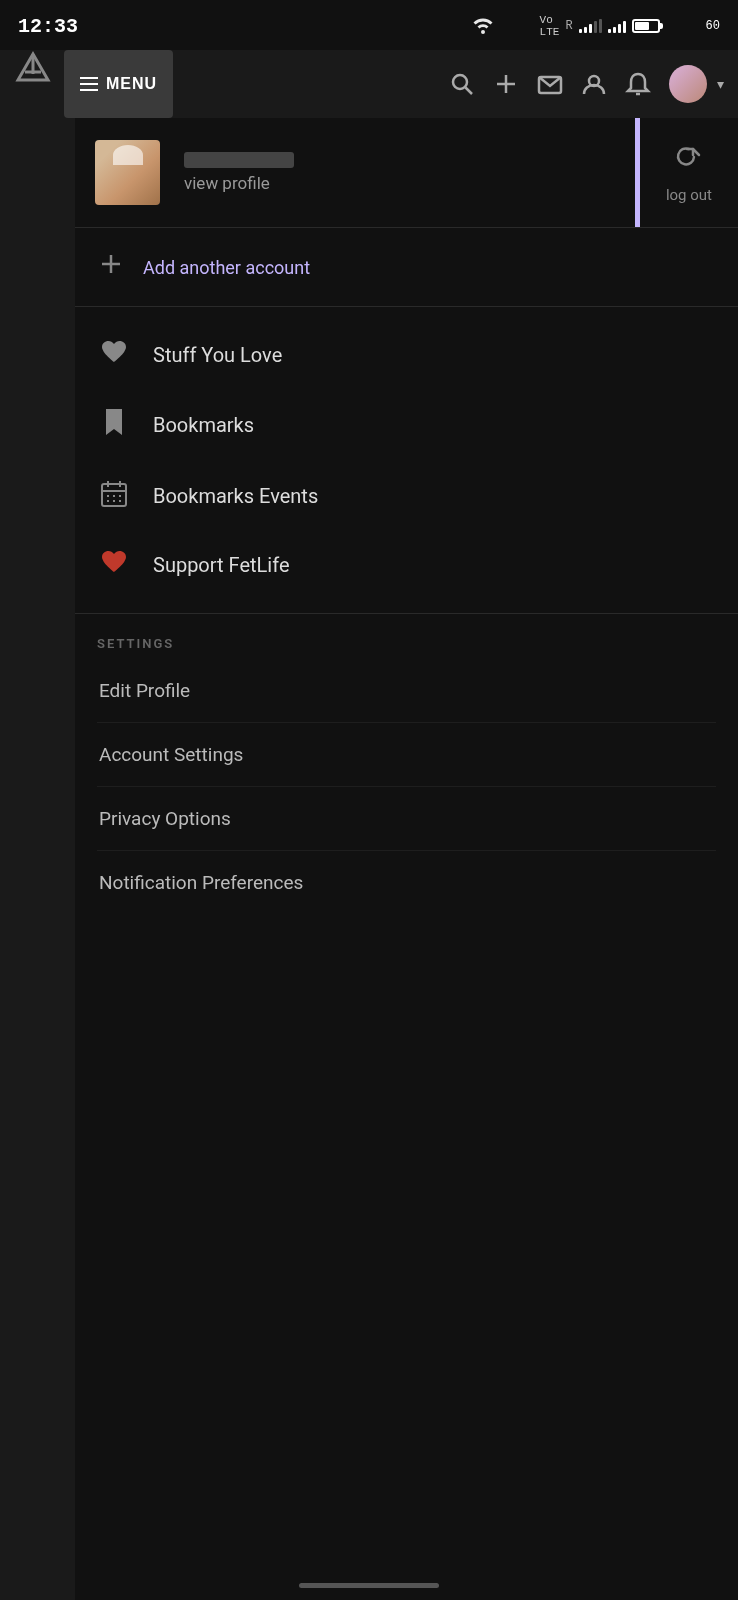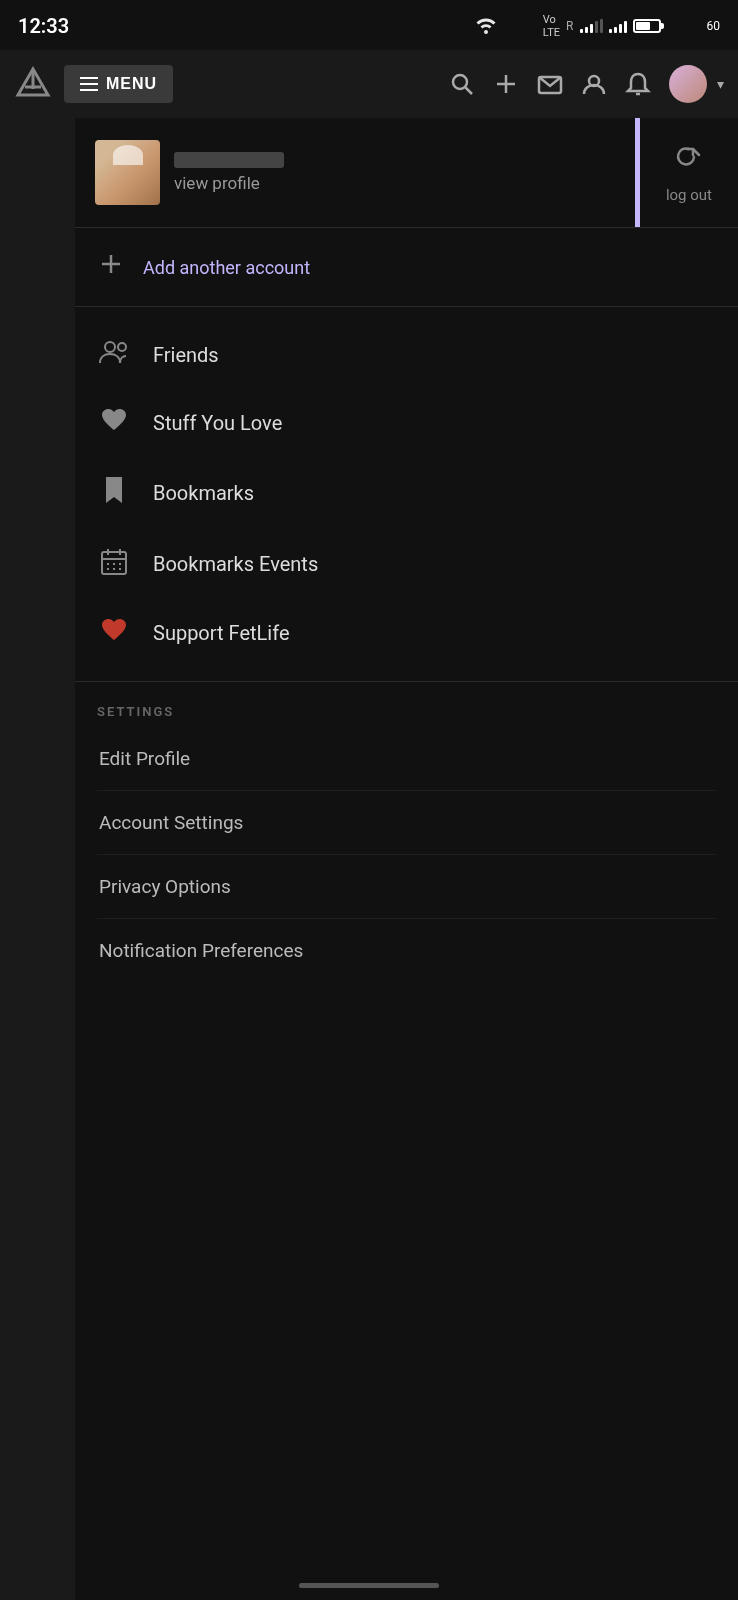--- a/index.html
+++ b/index.html
@@ -15,20 +15,21 @@
     }
 
     
     .status-bar {
       background: #111;
       display: flex;
       justify-content: space-between;
       align-items: center;
       padding: 8px 18px 6px 18px;
       height: 50px;
+      font-family: Liberation Mono, monospace;
     }
     .status-time {
       font-size: 20px;
       font-weight: 600;
       color: #fff;
     }
     .status-icons {
       display: flex;
       align-items: center;
       gap: 6px;
@@ -63,21 +64,20 @@
       background: #fff;
       height: 100%;
       width: 65%;
       border-radius: 1px;
     }
 
     
     .top-nav {
       background: #1a1a1a;
       display: flex;
-      align-items: center;
       padding: 0 14px;
       height: 68px;
       gap: 12px;
     }
     .menu-btn {
       background: #3a3a3a;
       border: none;
       color: #fff;
       display: flex;
       align-items: center;
@@ -201,20 +201,21 @@
       width: 30px;
       height: 20px;
       background: #fff;
       border-radius: 50% 50% 0 0;
       opacity: 0.6;
     }
     .profile-info {
       display: flex;
       flex-direction: column;
       gap: 5px;
+      margin-left: 10px;
     }
     .profile-username {
       font-size: 17px;
       font-weight: 600;
       color: #ccc;
       background: #555;
       width: 110px;
       height: 18px;
       border-radius: 3px;
     }
@@ -466,31 +467,20 @@
         <line x1="14" y1="5" x2="14" y2="23"></line>
         <line x1="5" y1="14" x2="23" y2="14"></line>
       </svg>
     </span>
     <span class="add-account-text">Add another account</span>
   </div>
 
   <div class="menu-items">
 
 
-    <div class="menu-item">
-      <span class="menu-item-icon">
-        <svg width="32" height="26" viewBox="0 0 32 26" fill="none" stroke="#888" stroke-width="2">
-          <circle cx="12" cy="8" r="5"></circle>
-          <path d="M2 24 C2 18 6.5 15 12 15 C17.5 15 22 18 22 24"></path>
-          <circle cx="24" cy="8" r="4"></circle>
-          <path d="M22 24 C22 19 25 17 28 17"></path>
-        </svg>
-      </span>
-      <span class="menu-item-label">Friends</span>
-    </div>
 
     <div class="menu-item">
       <span class="menu-item-icon">
         <svg width="28" height="26" viewBox="0 0 28 26" fill="#888">
           <path d="M14 23 C14 23 2 14 2 8 C2 4.5 5 2 8.5 2 C10.5 2 12.5 3 14 5 C15.5 3 17.5 2 19.5 2 C23 2 26 4.5 26 8 C26 14 14 23 14 23Z"></path>
         </svg>
       </span>
       <span class="menu-item-label">Stuff You Love</span>
     </div>
 

